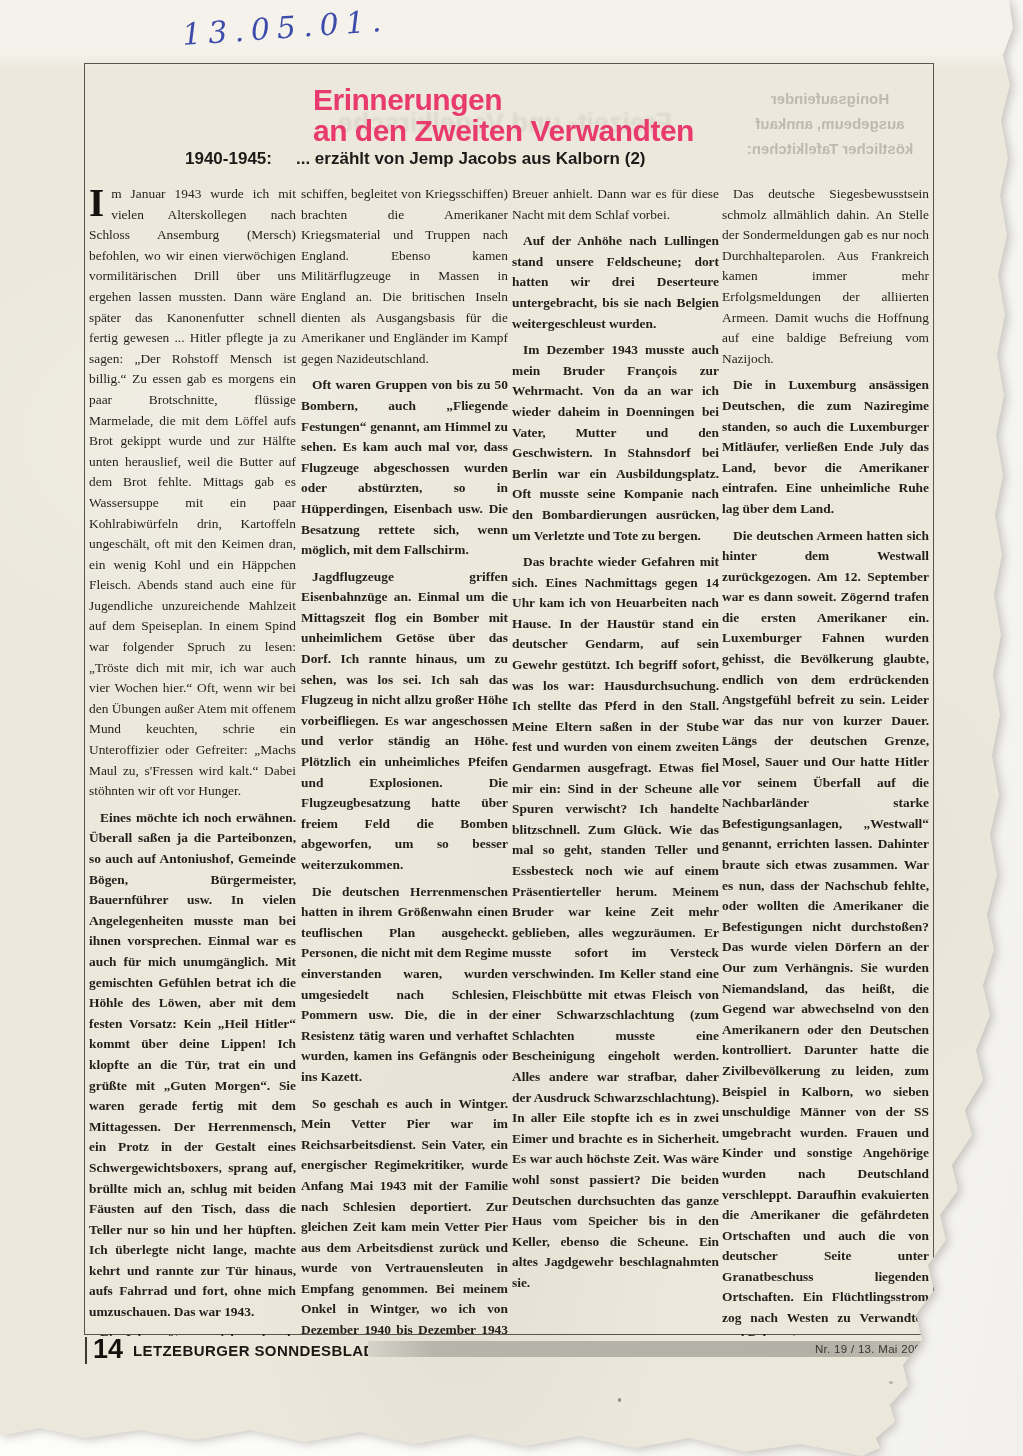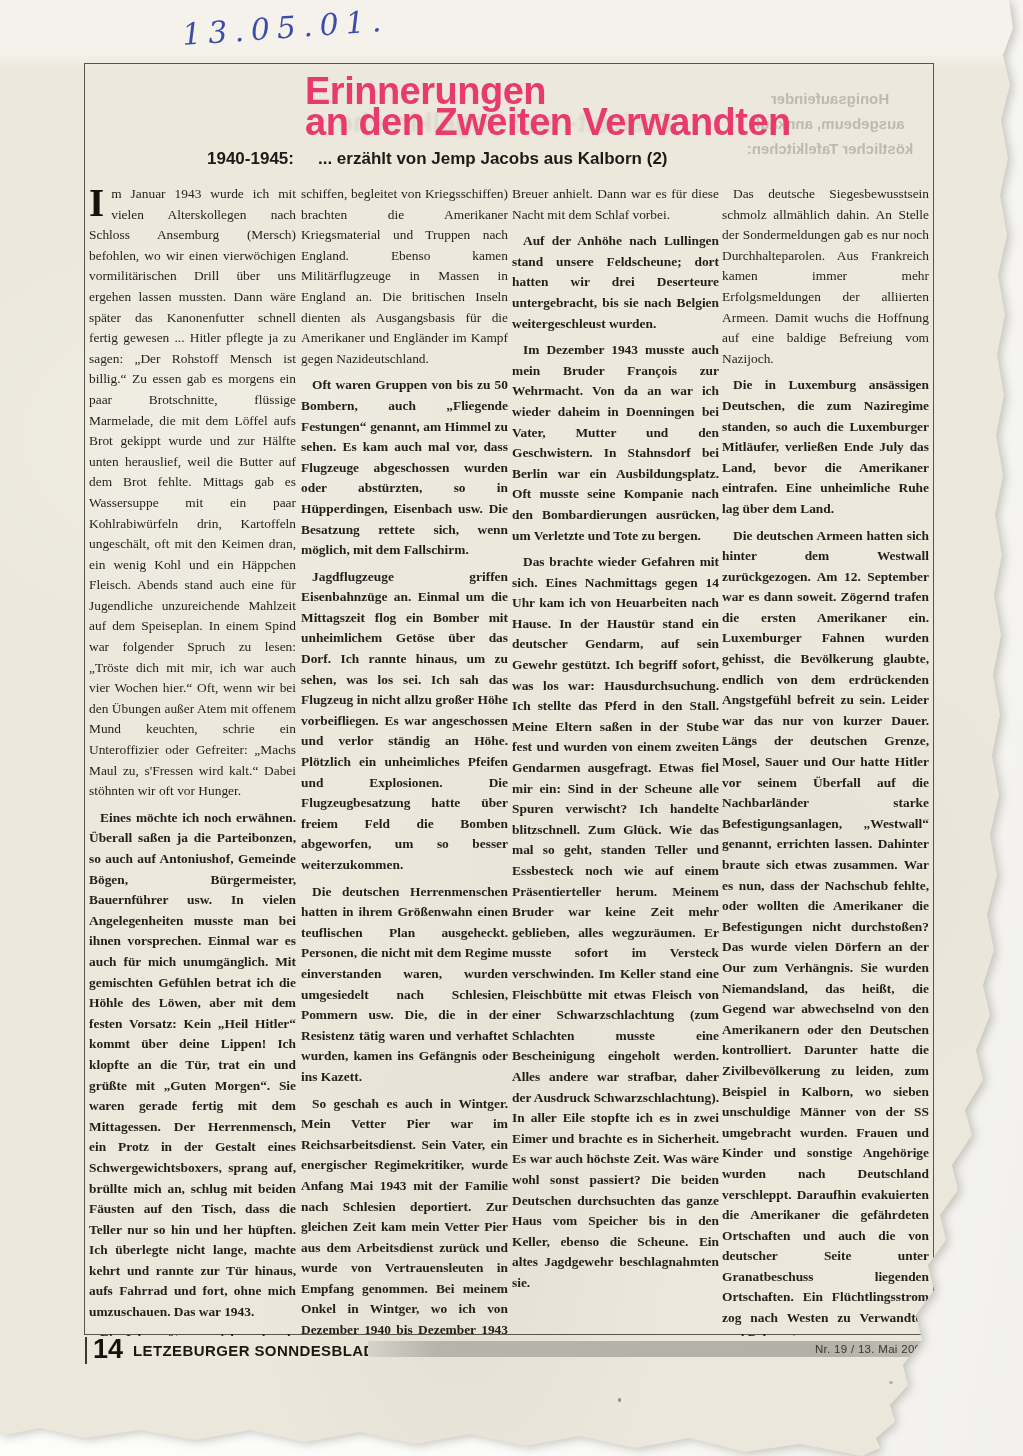--- a/index.html
+++ b/index.html
@@ -45,26 +45,26 @@
     color:#6f6b60;opacity:.12;transform:scaleX(-1);filter:blur(1px);
     text-align:center;
   }
   .showthrough{
     position:absolute;left:730px;top:86px;width:200px;
     font-family:"Liberation Sans",sans-serif;font-weight:bold;font-size:15px;line-height:25px;
     color:#8f8c84;opacity:.5;transform:scaleX(-1);filter:blur(.5px);
     text-align:center;
   }
   .headline{
-    position:absolute;left:305px;top:76px;margin:0;
+    position:absolute;left:305px;top:76px;margin:8px;
     font-family:"Liberation Sans","DejaVu Sans",sans-serif;
-    font-weight:bold;font-size:38px;line-height:31px;letter-spacing:-.5px;
+    font-weight:bold;font-size:30px;line-height:31px;letter-spacing:-.5px;
   }
   .subtitle{
-    position:absolute;left:207px;top:149px;width:560px;
+    position:absolute;left:185px;top:149px;width:560px;
     font-family:"Liberation Sans","DejaVu Sans",sans-serif;
     font-weight:bold;font-size:17px;color:#1d1b18;white-space:nowrap;
   }
   .subtitle .gap{display:inline-block;width:24px;}
   .col{
     position:absolute;top:184px;width:207px;max-height:1152px;overflow:hidden;
     font-size:13.4px;line-height:20.6px;color:#221e1a;
     text-align:justify;hyphens:auto;-webkit-hyphens:auto;
   }
   .col1{left:89px;} .col2{left:301px;} .col3{left:512px;} .col4{left:722px;}

